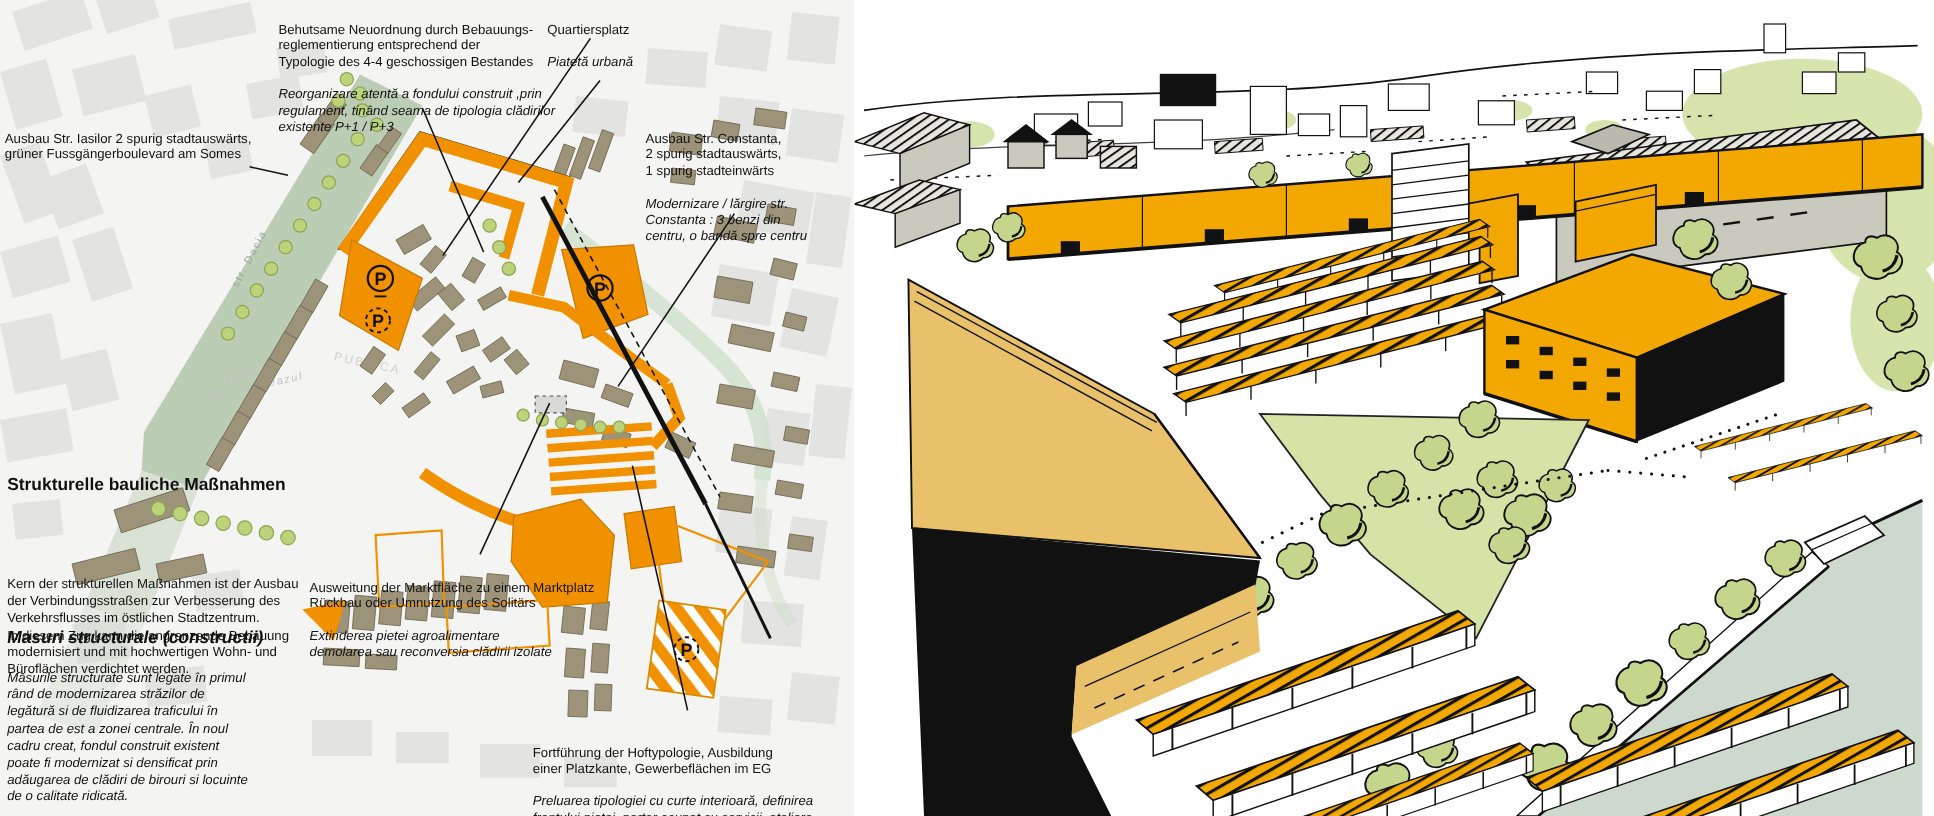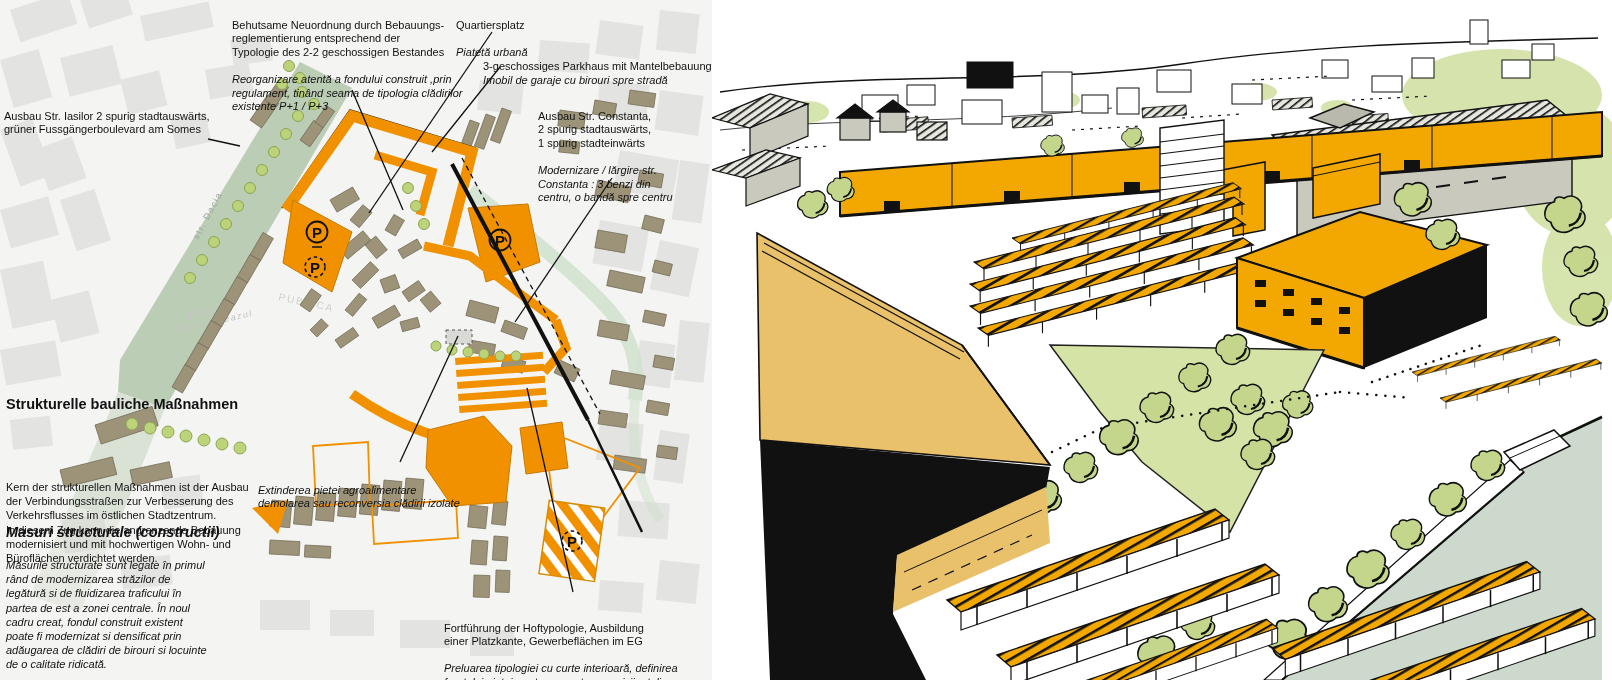--- a/index.html
+++ b/index.html
@@ -272,42 +272,40 @@
       </g>
     </svg>
 
     <div class="ann" style="left:4px;top:96px;width:230px;">
       <div class="de">Ausbau Str. Iasilor 2 spurig stadtauswärts,
 grüner Fussgängerboulevard am Somes</div>
     </div>
     <div class="ann" style="left:232px;top:5px;width:252px;">
       <div class="de">Behutsame Neuordnung durch Bebauungs-
 reglementierung entsprechend der
-Typologie des 2-2 geschossigen Bestandes</div>
+Typologie des 4-4 geschossigen Bestandes</div>
       <div class="ro">Reorganizare atentă a fondului construit ,prin
 regulament, tinând seama de tipologia clădirilor
 existente P+1 / P+3</div>
     </div>
     <div class="ann" style="left:456px;top:5px;width:150px;">
       <div class="de">Quartiersplatz</div>
       <div class="ro">Piatetă urbană</div>
-    </div>
-    <div class="ann nowrap" style="left:483px;top:60px;">
-      <div class="de nowrap">3-geschossiges Parkhaus mit Mantelbebauung</div>
-      <div class="ro nowrap">Imobil de garaje cu birouri spre stradă</div>
     </div>
     <div class="ann" style="left:538px;top:96px;width:170px;">
       <div class="de">Ausbau Str. Constanta,
 2 spurig stadtauswärts,
 1 spurig stadteinwärts</div>
       <div class="ro">Modernizare / lărgire str.
 Constanta : 3 benzi din
 centru, o bandă spre centru</div>
     </div>
     <div class="ann" style="left:258px;top:470px;width:260px;">
+      <div class="de">Ausweitung der Marktfläche zu einem Marktplatz
+Rückbau oder Umnutzung des Solitärs</div>
       <div class="ro">Extinderea pietei agroalimentare
 demolarea sau reconversia clădirii izolate</div>
     </div>
     <div class="ann" style="left:444px;top:608px;width:268px;">
       <div class="de">Fortführung der Hoftypologie, Ausbildung
 einer Platzkante, Gewerbeflächen im EG</div>
       <div class="ro">Preluarea tipologiei cu curte interioară, definirea
 frontului pietei, parter ocupat cu servicii, ateliere</div>
     </div>
 

